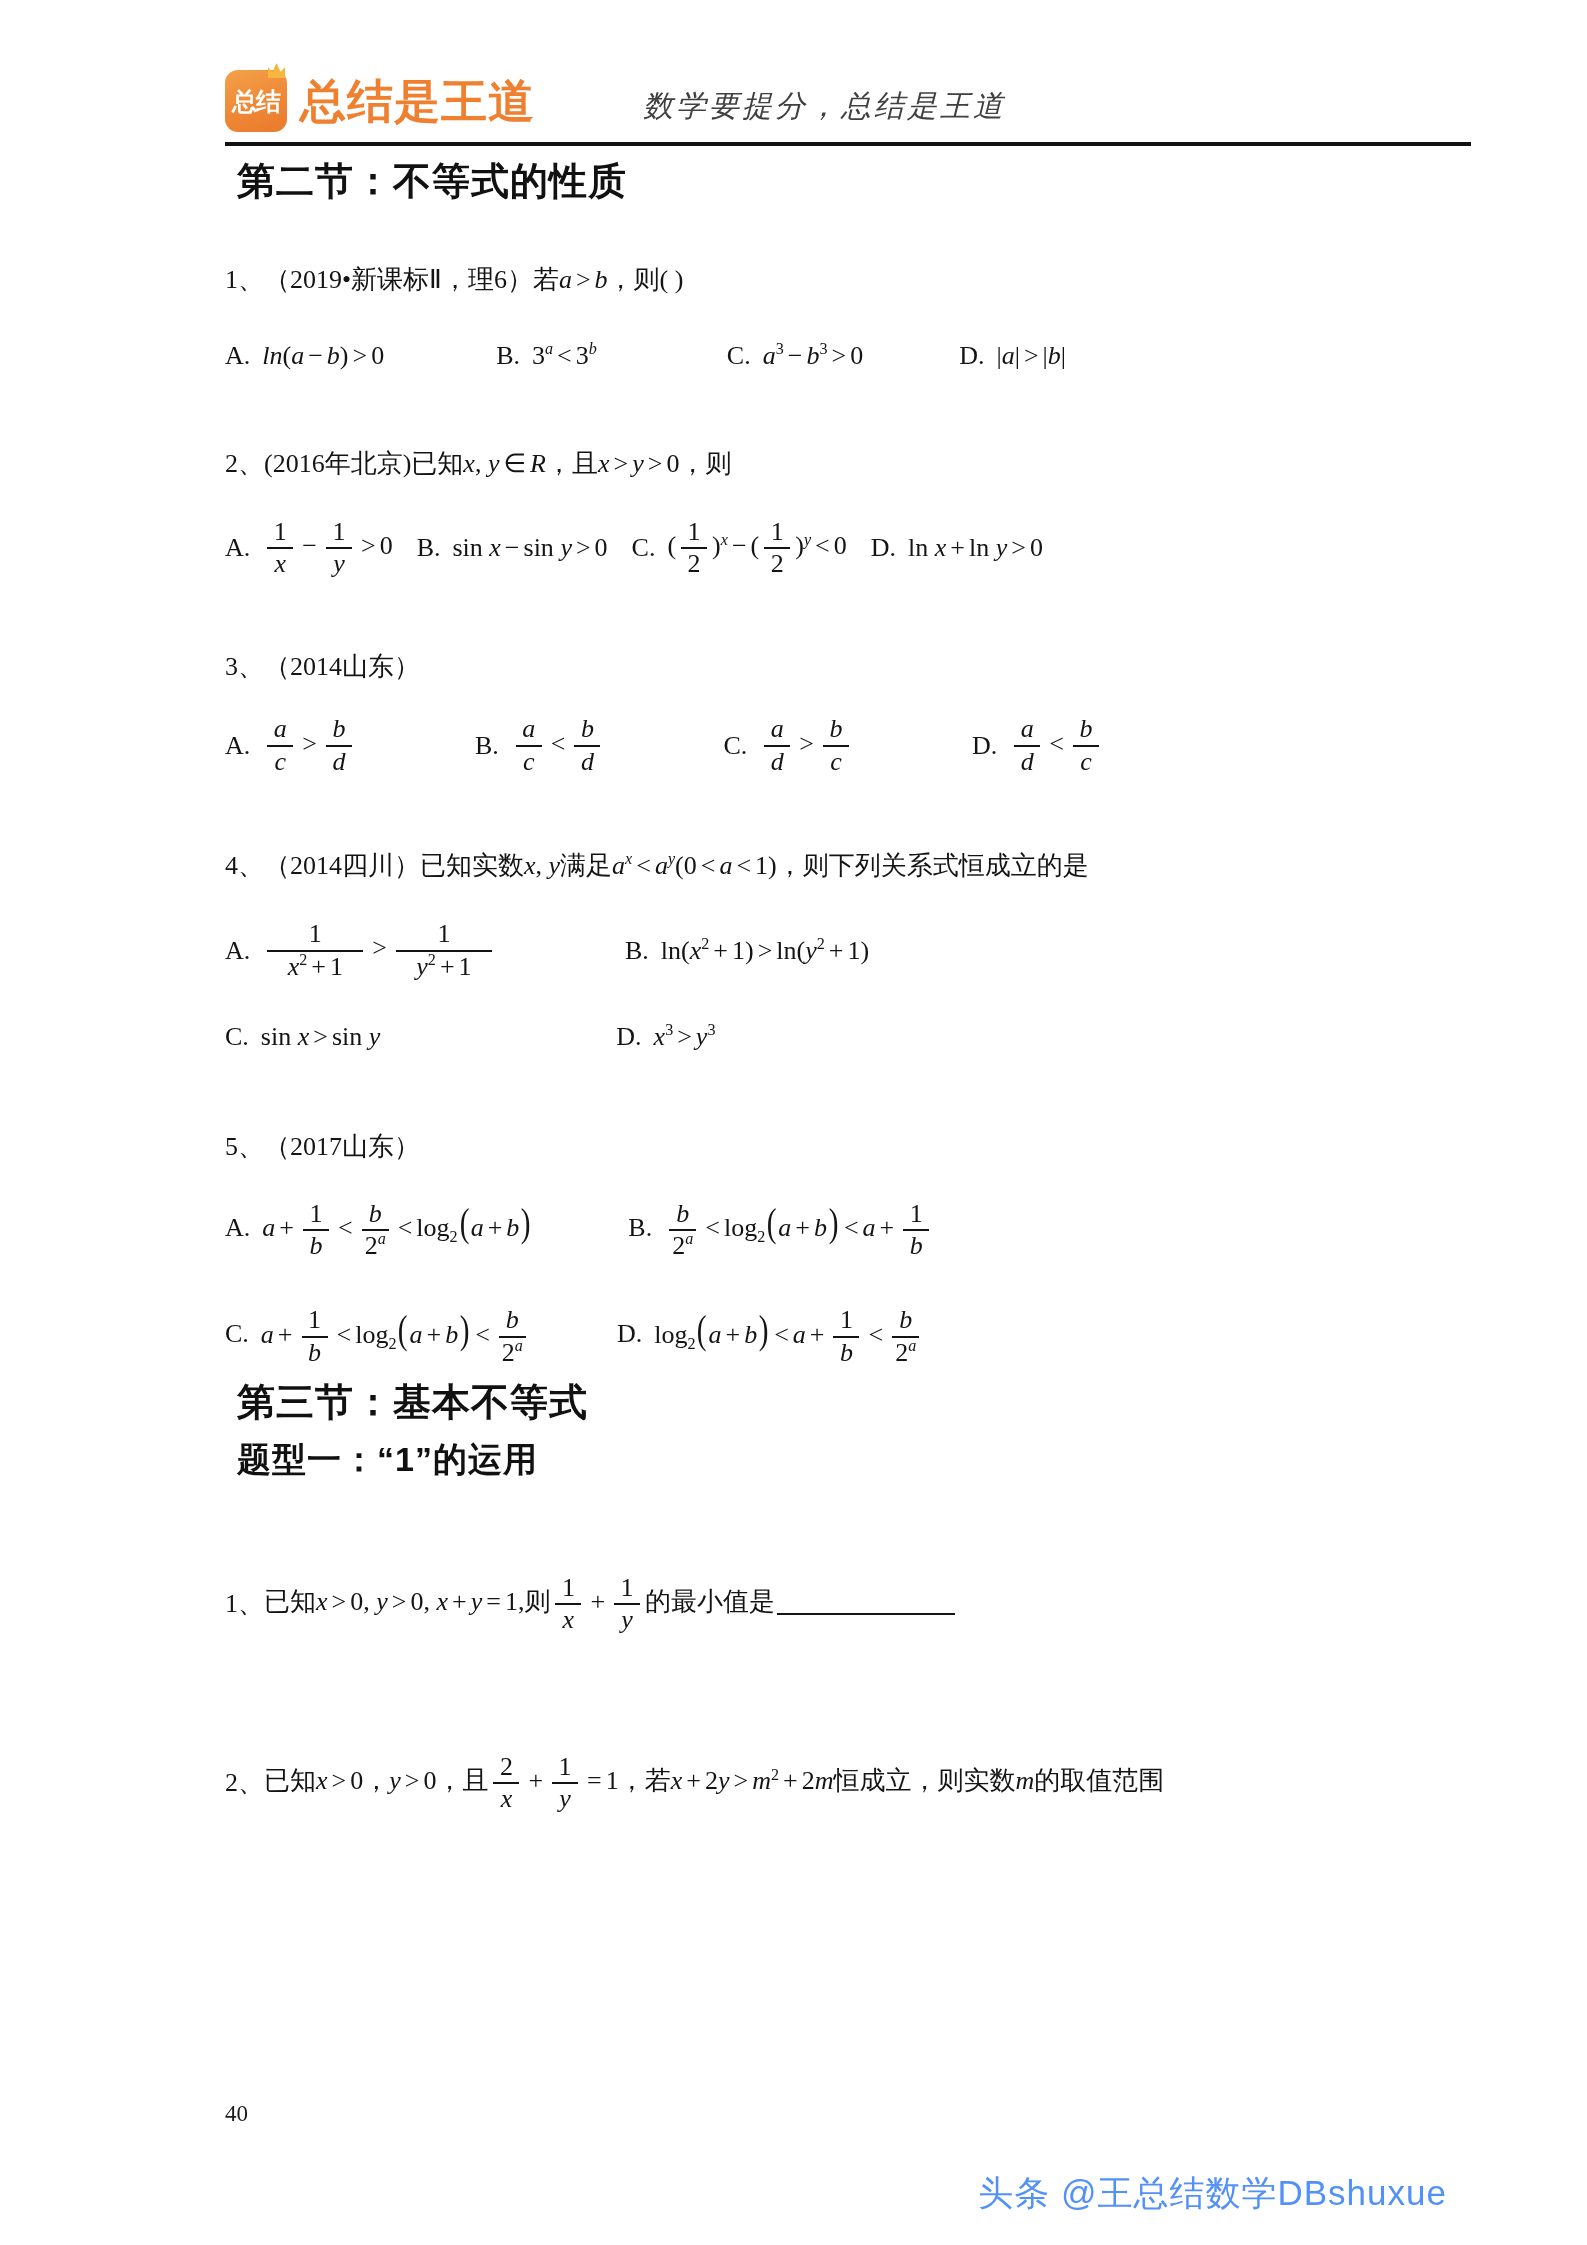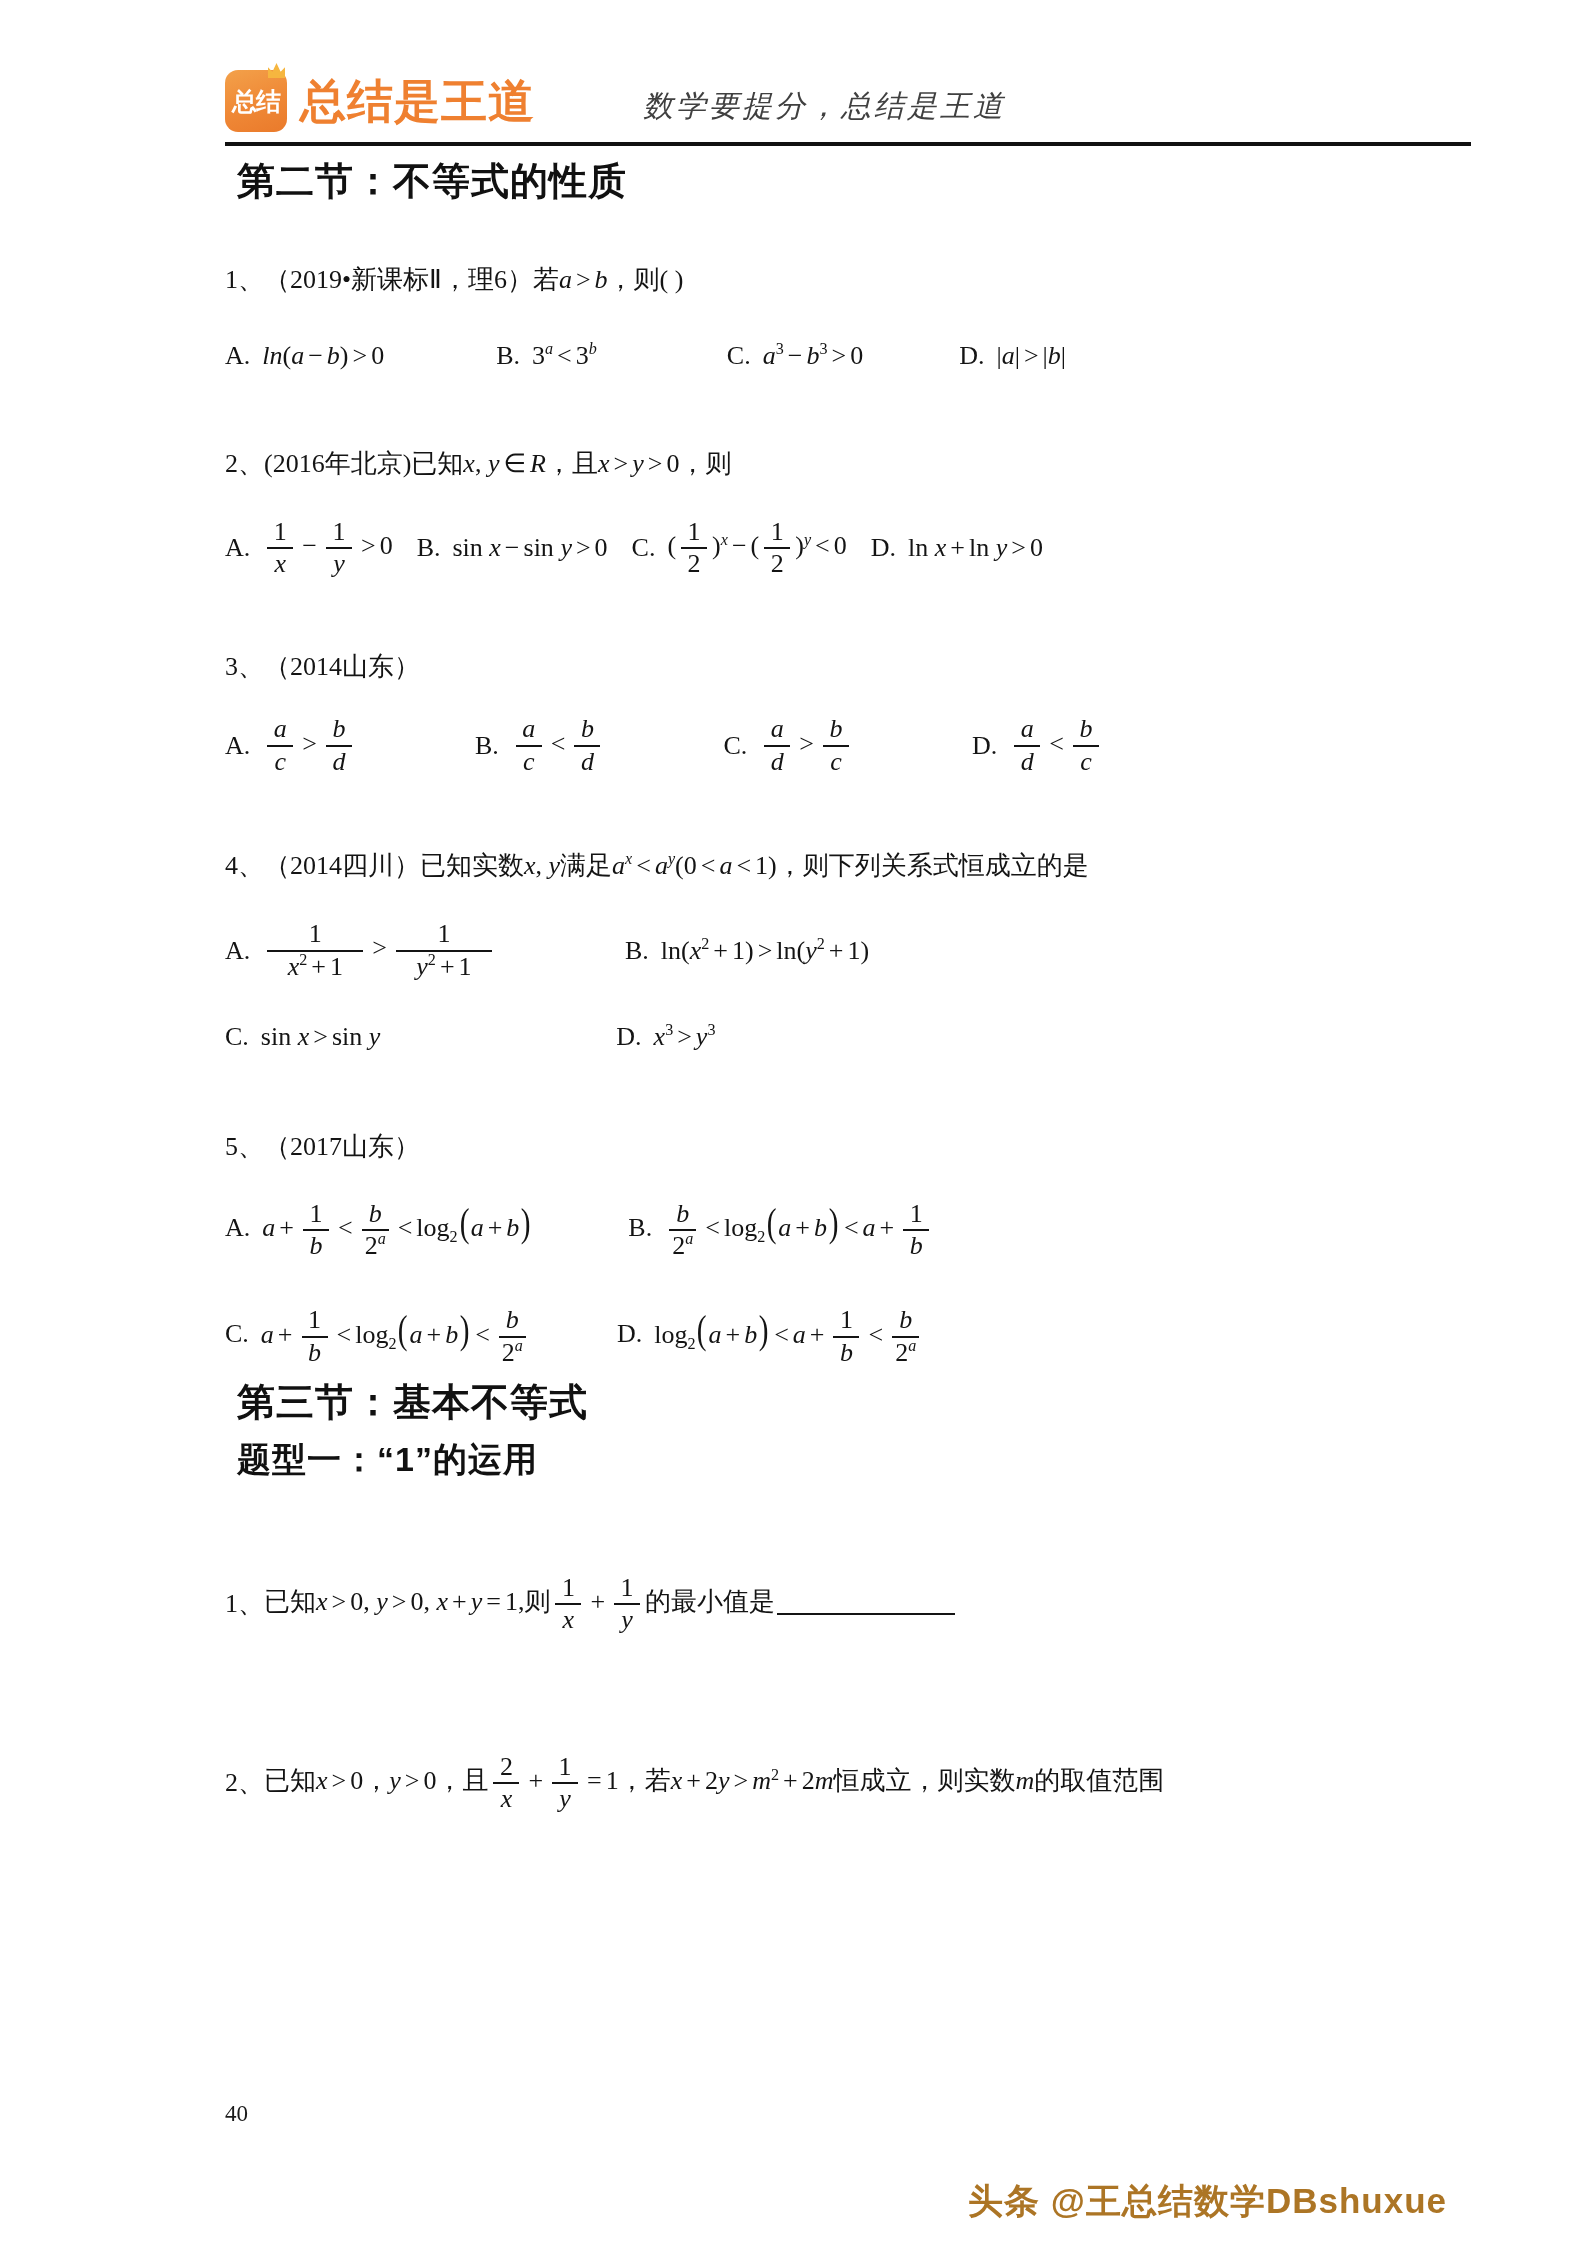--- a/index.html
+++ b/index.html
@@ -209,25 +209,25 @@
     position: absolute;
     left: 225px;
     bottom: 118px;
     font-size: 23px;
     color: #1a1a1a;
     font-family: "Liberation Serif", serif;
   }
   .watermark {
     position: absolute;
     right: 140px;
-    bottom: 20px;
+    bottom: 28px;
     font-family: "Liberation Sans", sans-serif;
     font-size: 35px;
-    font-weight: bold;
-    color: #a16207;
+    font-weight: normal;
+    color: #3b82f6;
     letter-spacing: 1px;
     white-space: nowrap;
     opacity: 0.88;
     text-shadow: 1px 1px 0 rgba(255,255,255,0.85);
   }
 </style>
 </head>
 <body>
 
 <div class="page">

